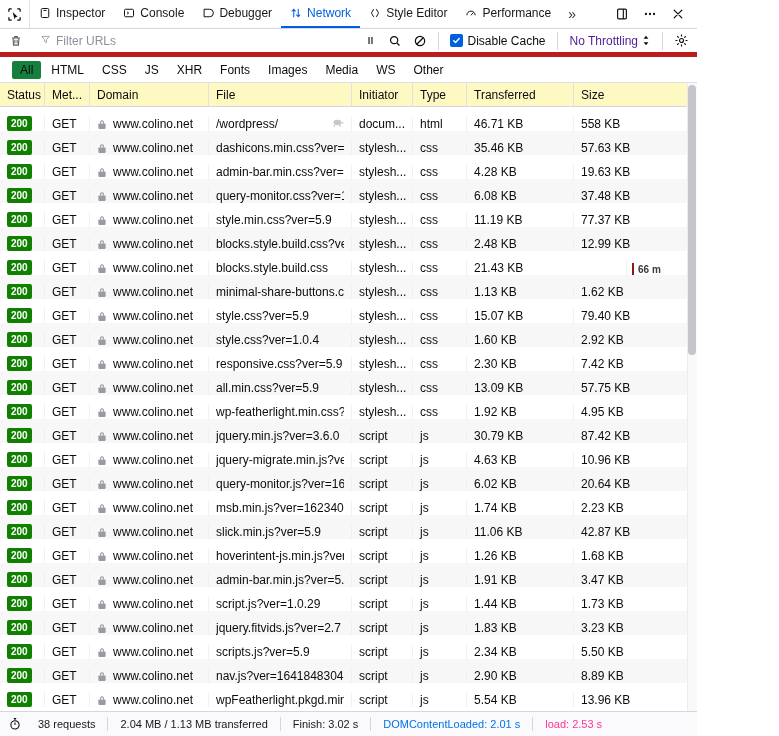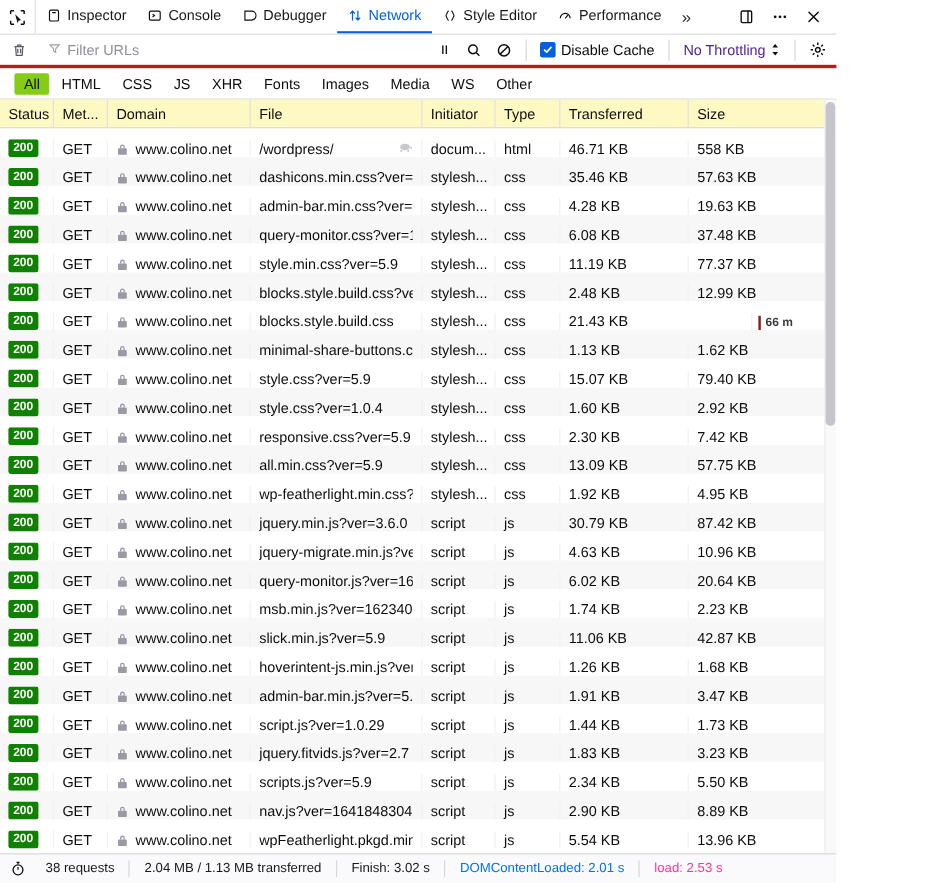--- a/index.html
+++ b/index.html
@@ -33,21 +33,21 @@
   .chev-more { display: flex; align-items: center; padding: 0 8px; cursor: pointer; font-size: 14px; color: #303030; }
   .tabbar-right { display: flex; align-items: center; gap: 2px; padding-right: 6px; }
   .tbtn {
     width: 26px; height: 26px; display: flex; align-items: center; justify-content: center;
     cursor: pointer; border-radius: 2px;
   }
 
   
   .toolbar {
     height: 28px; flex: 0 0 28px; display: flex; align-items: center;
-    background: #fff; border-bottom: 3px solid #b91c1c; padding: 0 5px; gap: 3px;
+    background: #fff; border-bottom: 5px solid #b91c1c; padding: 0 5px; gap: 3px;
   }
   .tb-icon { width: 22px; height: 22px; display: flex; align-items: center; justify-content: center; cursor: pointer; border-radius: 2px; }
   .filter-wrap {
     flex: 1 1 auto; display: flex; align-items: center; gap: 5px;
     height: 20px; padding: 0 5px; margin: 0 4px;
     border: 1px solid transparent; border-radius: 2px;
   }
   .filter-input {
     border: 0; outline: 0; background: transparent; flex: 1 1 auto;
     font-family: "Liberation Sans", sans-serif; font-size: 12px; color: #0c0c0d;
@@ -67,21 +67,21 @@
   .updown { display: inline-flex; flex-direction: column; line-height: 5px; font-size: 8px; }
 
   
   .typebar {
     height: 26px; flex: 0 0 26px; display: flex; align-items: center;
     background: #fff; border-bottom: 1px solid #e0e0e2; padding-left: 12px; gap: 2px;
   }
   .typebtn {
     padding: 2px 8px; border-radius: 2px; cursor: pointer; font-size: 12px; color: #0c0c0d;
   }
-  .typebtn.sel { background: #84cc16; }
+  .typebtn.sel { background: #15803d; }
 
   
   .tablearea { flex: 1 1 auto; display: flex; flex-direction: column; overflow: hidden; position: relative; }
   .thead {
     display: flex; height: 24px; flex: 0 0 24px; align-items: stretch;
     background: #fef9c3; border-bottom: 1px solid #d7d7db; color: #0c0c0d;
   }
   .th {
     display: flex; align-items: center; padding: 0 7px;
     border-right: 1px solid #e0e0e2; white-space: nowrap; overflow: hidden; cursor: pointer;

